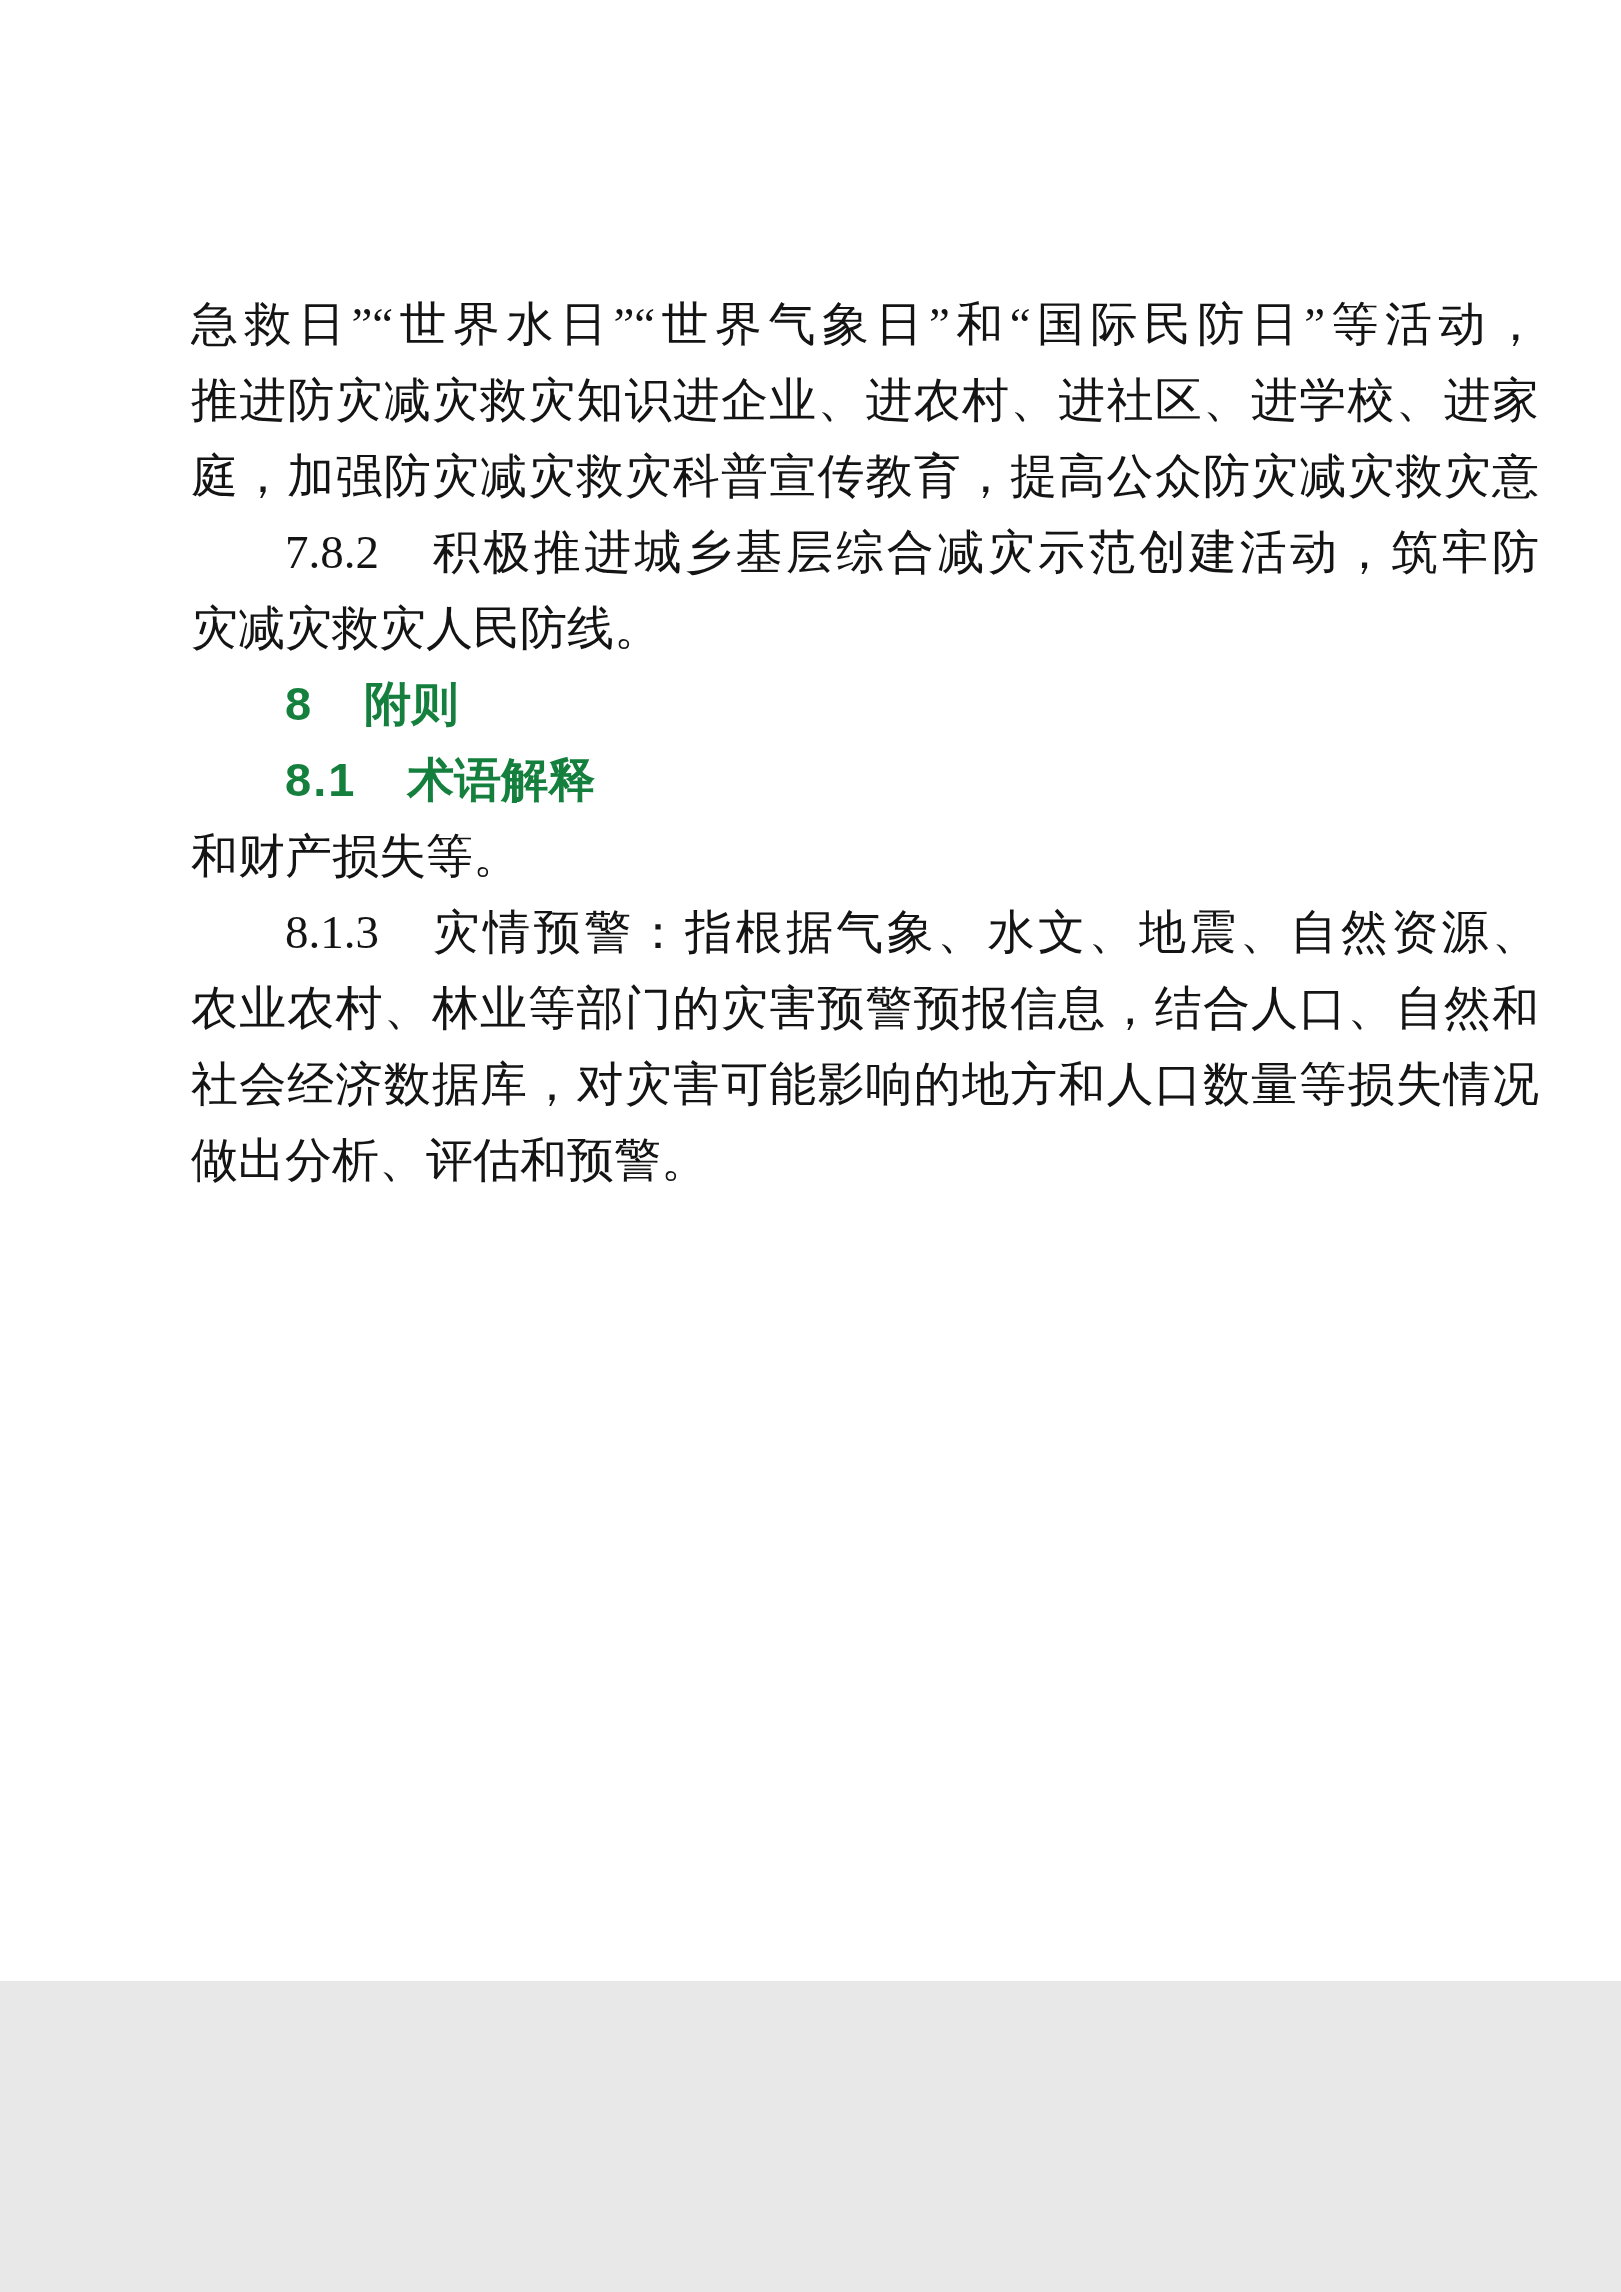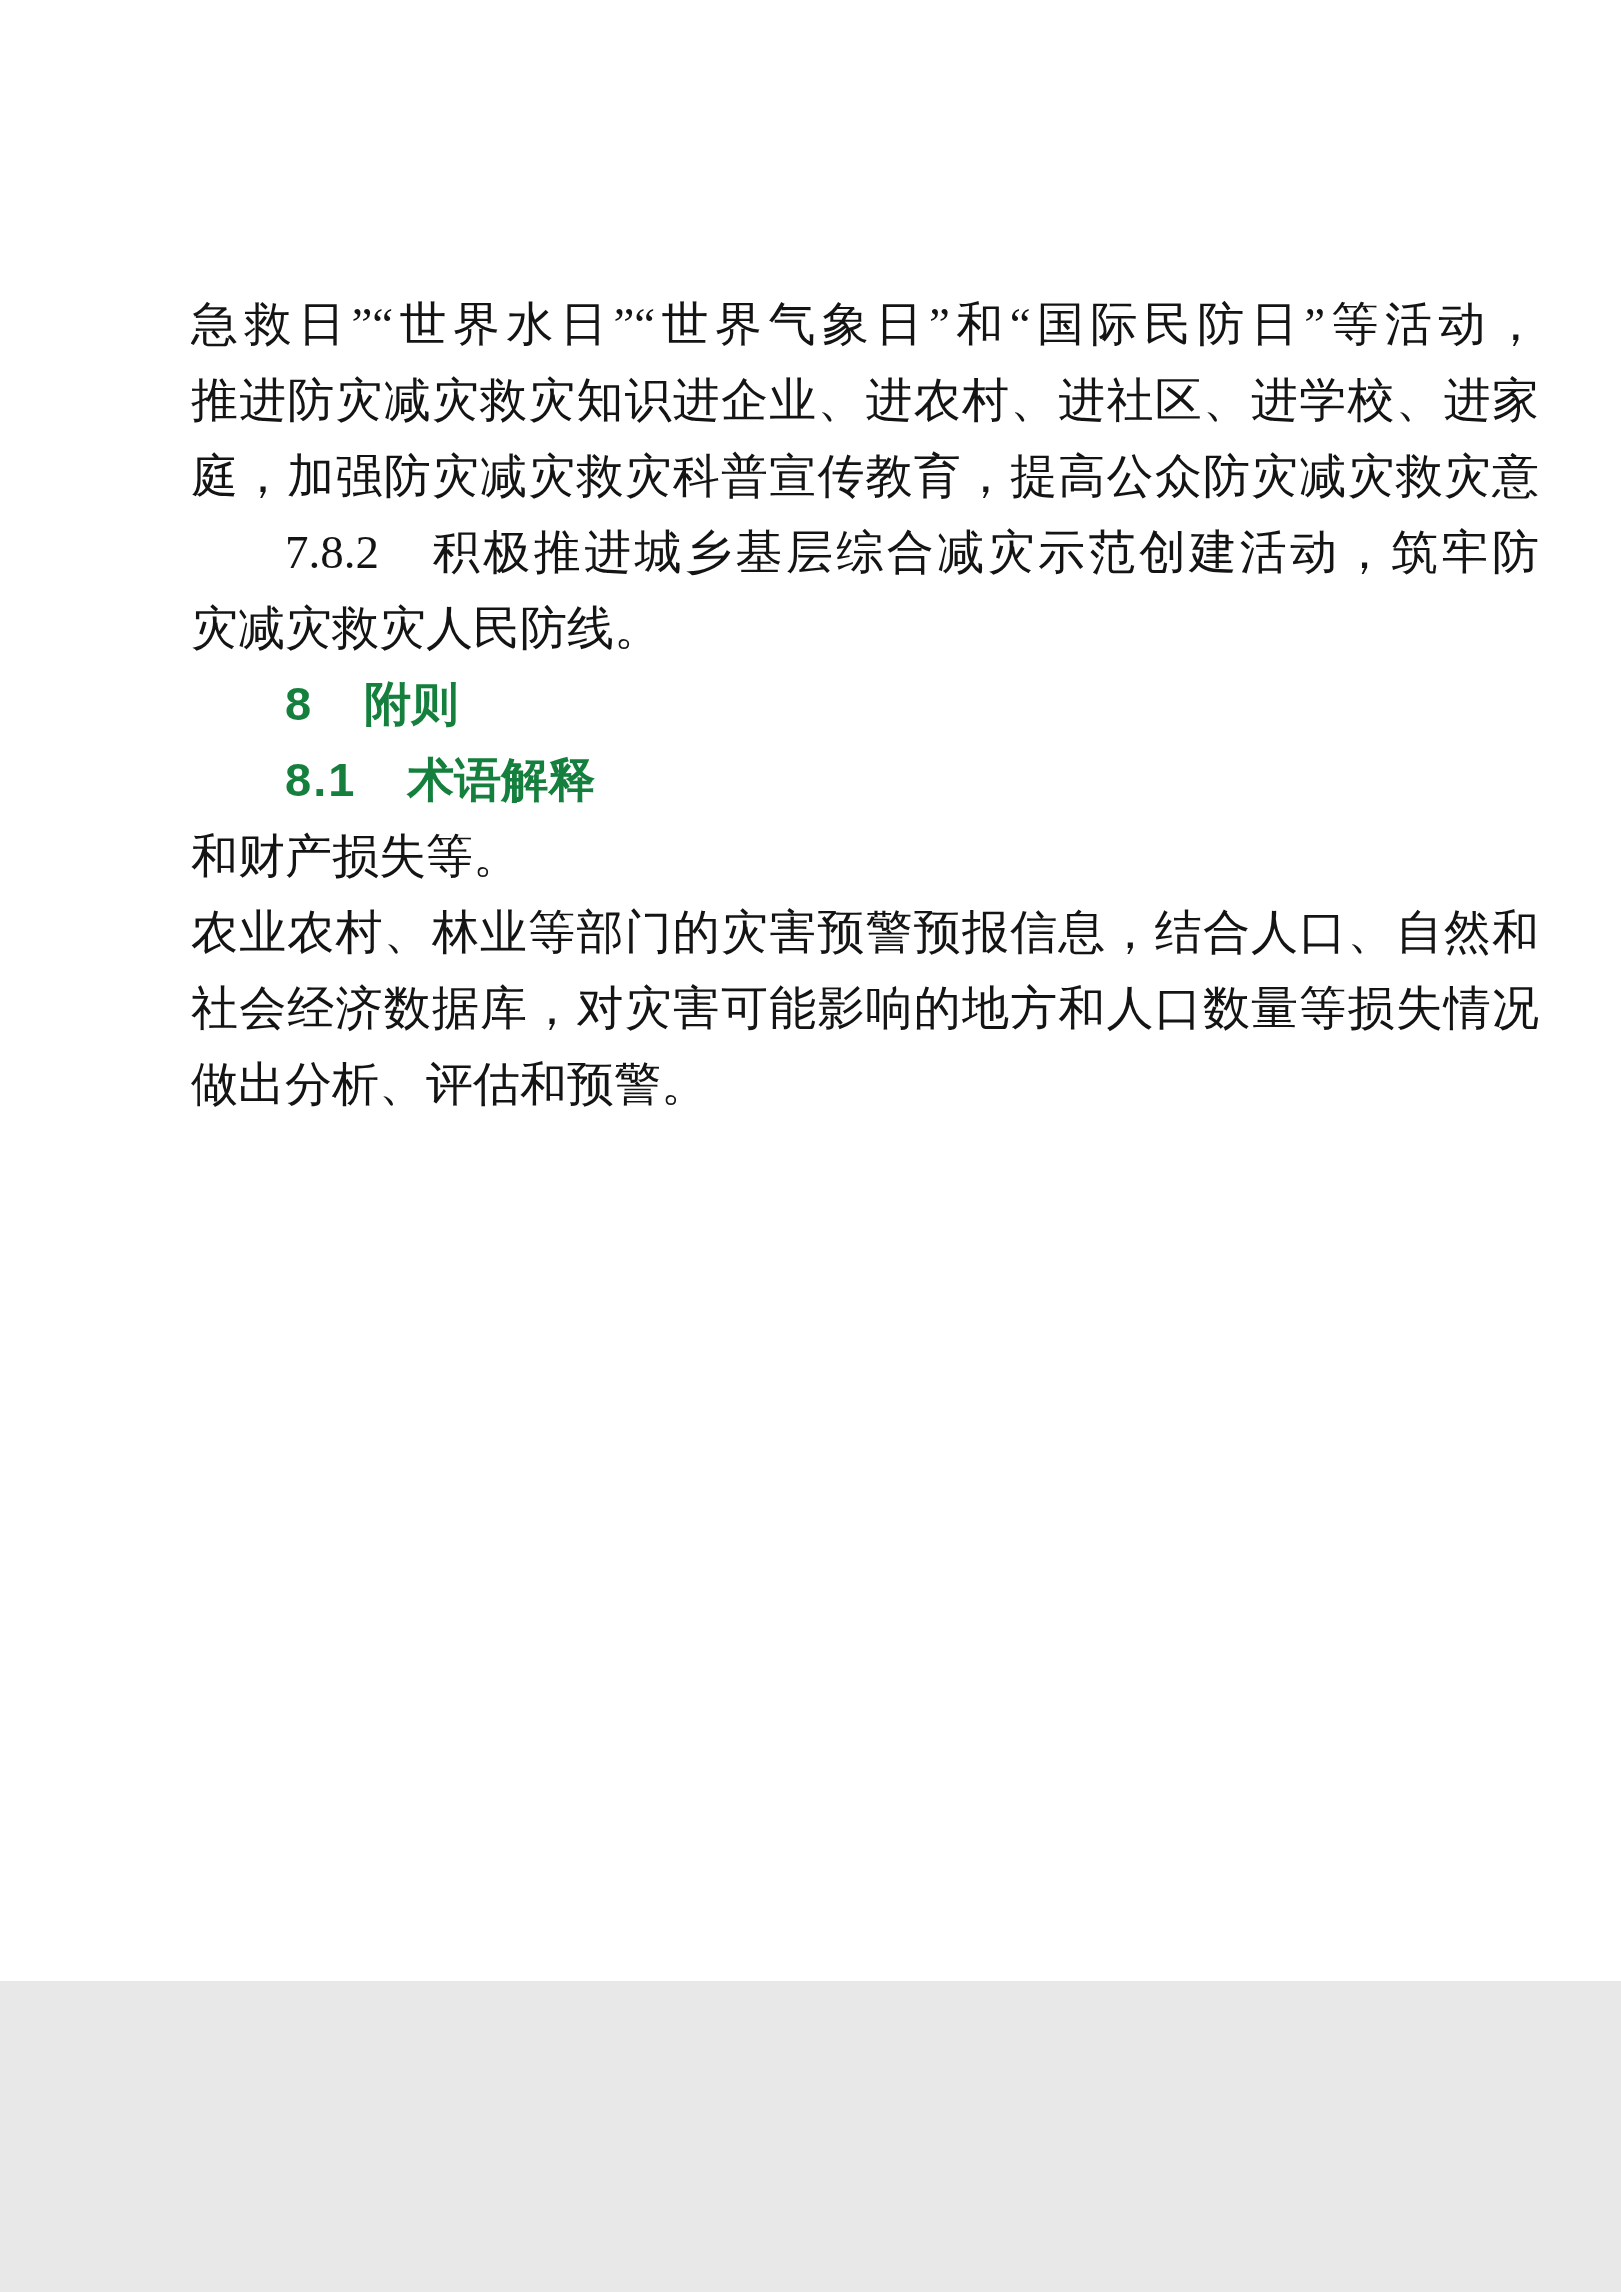--- a/index.html
+++ b/index.html
@@ -75,20 +75,21 @@
       <div>
         <div class="line indent">7.8.2　积极推进城乡基层综合减灾示范创建活动，筑牢防</div>
         <div class="line last">灾减灾救灾人民防线。</div>
       </div>
       <div class="heading h1"><span class="num">8</span><span class="lbl">附则</span></div>
       <div class="heading h2"><span class="num">8.1</span><span class="lbl">术语解释</span></div>
       <div>
         <div class="line last">和财产损失等。</div>
       </div>
       <div>
+        <div class="line indent">8.1.3　灾情预警：指根据气象、水文、地震、自然资源、</div>
         <div class="line">农业农村、林业等部门的灾害预警预报信息，结合人口、自然和</div>
         <div class="line">社会经济数据库，对灾害可能影响的地方和人口数量等损失情况</div>
         <div class="line last">做出分析、评估和预警。</div>
       </div>
     </div>
   <div class="page-number">—30—</div>
 </div>
 
 
 </body></html>

